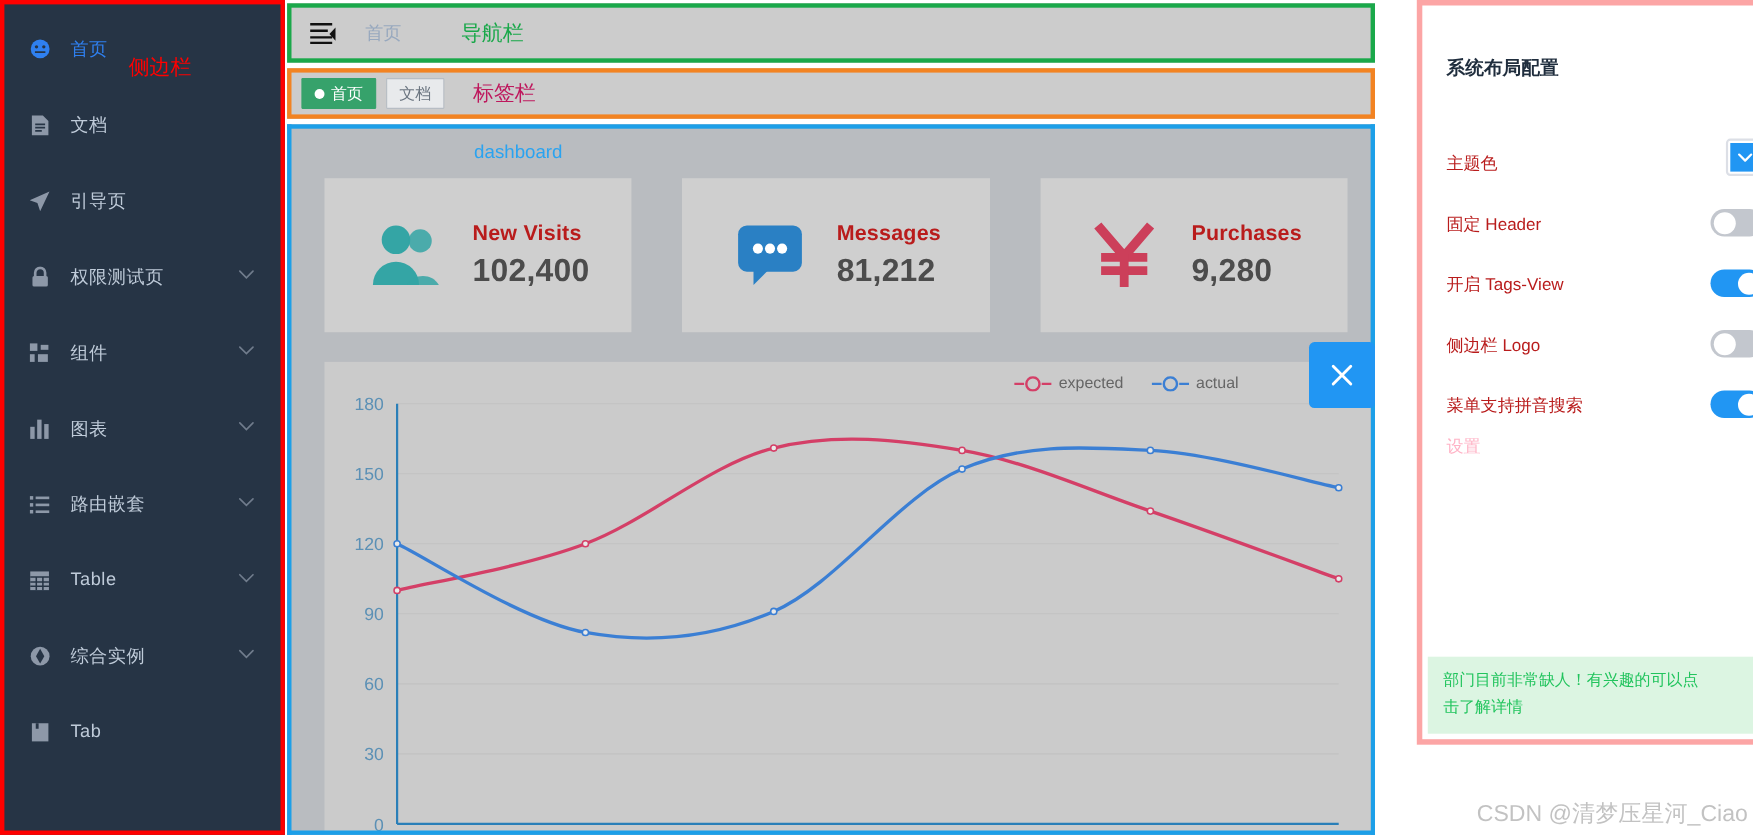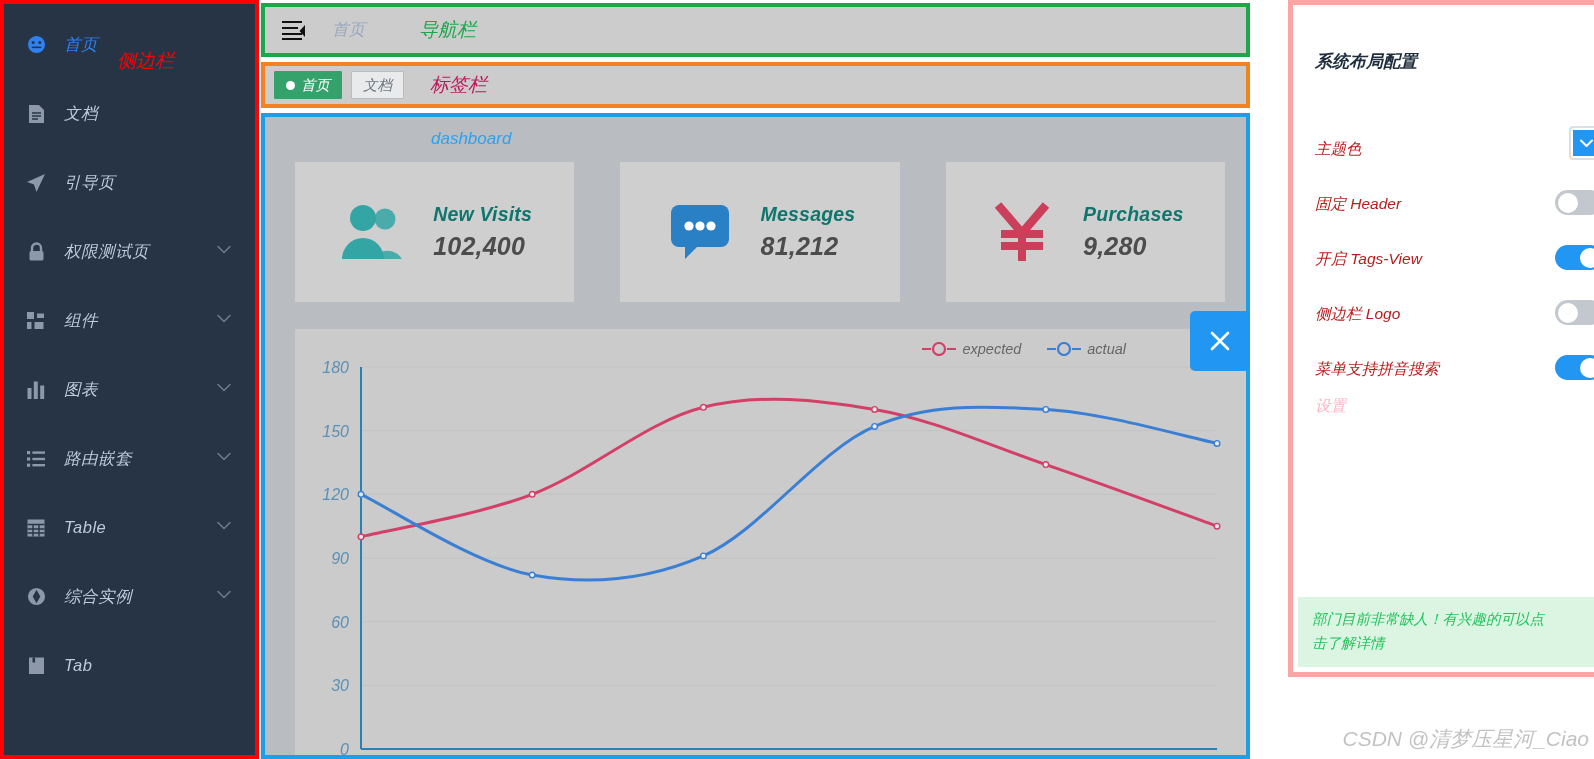--- a/index.html
+++ b/index.html
@@ -2,21 +2,21 @@
 <html><head>
 <meta charset="utf-8">
 <style>
   * { box-sizing: border-box; margin: 0; padding: 0; }
   html, body {
     width: 1594px; height: 759px;
     overflow: hidden;
     font-family: "Liberation Sans", "DejaVu Sans", sans-serif;
     background: #ffffff;
   }
-  #app { position: relative; width: 1594px; height: 759px; font-style: italic; }
+  #app { position: relative; width: 1594px; height: 759px; }
 
   
   #sidebar {
     position: absolute; left: 0; top: 0;
     width: 259px; height: 759px;
     background: #263445;
     border: 4px solid #ff0000;
     overflow: hidden;
   }
   .side-list { padding-top: 6px; }
@@ -147,22 +147,22 @@
   .card {
     flex: 1 1 0;
     background: #cfcfcf;
     display: flex; align-items: center; justify-content: center;
     gap: 26px;
     cursor: pointer;
   }
   .card-ico { width: 70px; height: 70px; display:flex; align-items:center; justify-content:center; }
   .card-ico svg { display:block; }
   .card-txt { display: flex; flex-direction: column; gap: 6px; }
-  .card-name { color: #0f766e; font-size: 19.5px; font-weight: bold; letter-spacing: .2px;}
-  .card-num  { color: #4c4c4c; font-size: 25px; font-weight: bold; letter-spacing: .2px;}
+  .card-name { color: #b91c1c; font-size: 19.5px; font-weight: bold; letter-spacing: .2px;}
+  .card-num  { color: #4c4c4c; font-size: 29px; font-weight: bold; letter-spacing: .2px;}
 
   
   #chart-panel {
     position: absolute;
     left: 30px; top: 212px;
     width: 1063px; height: 430px;
     background: #cbcbcb;
     overflow: hidden;
   }
   #legend {

